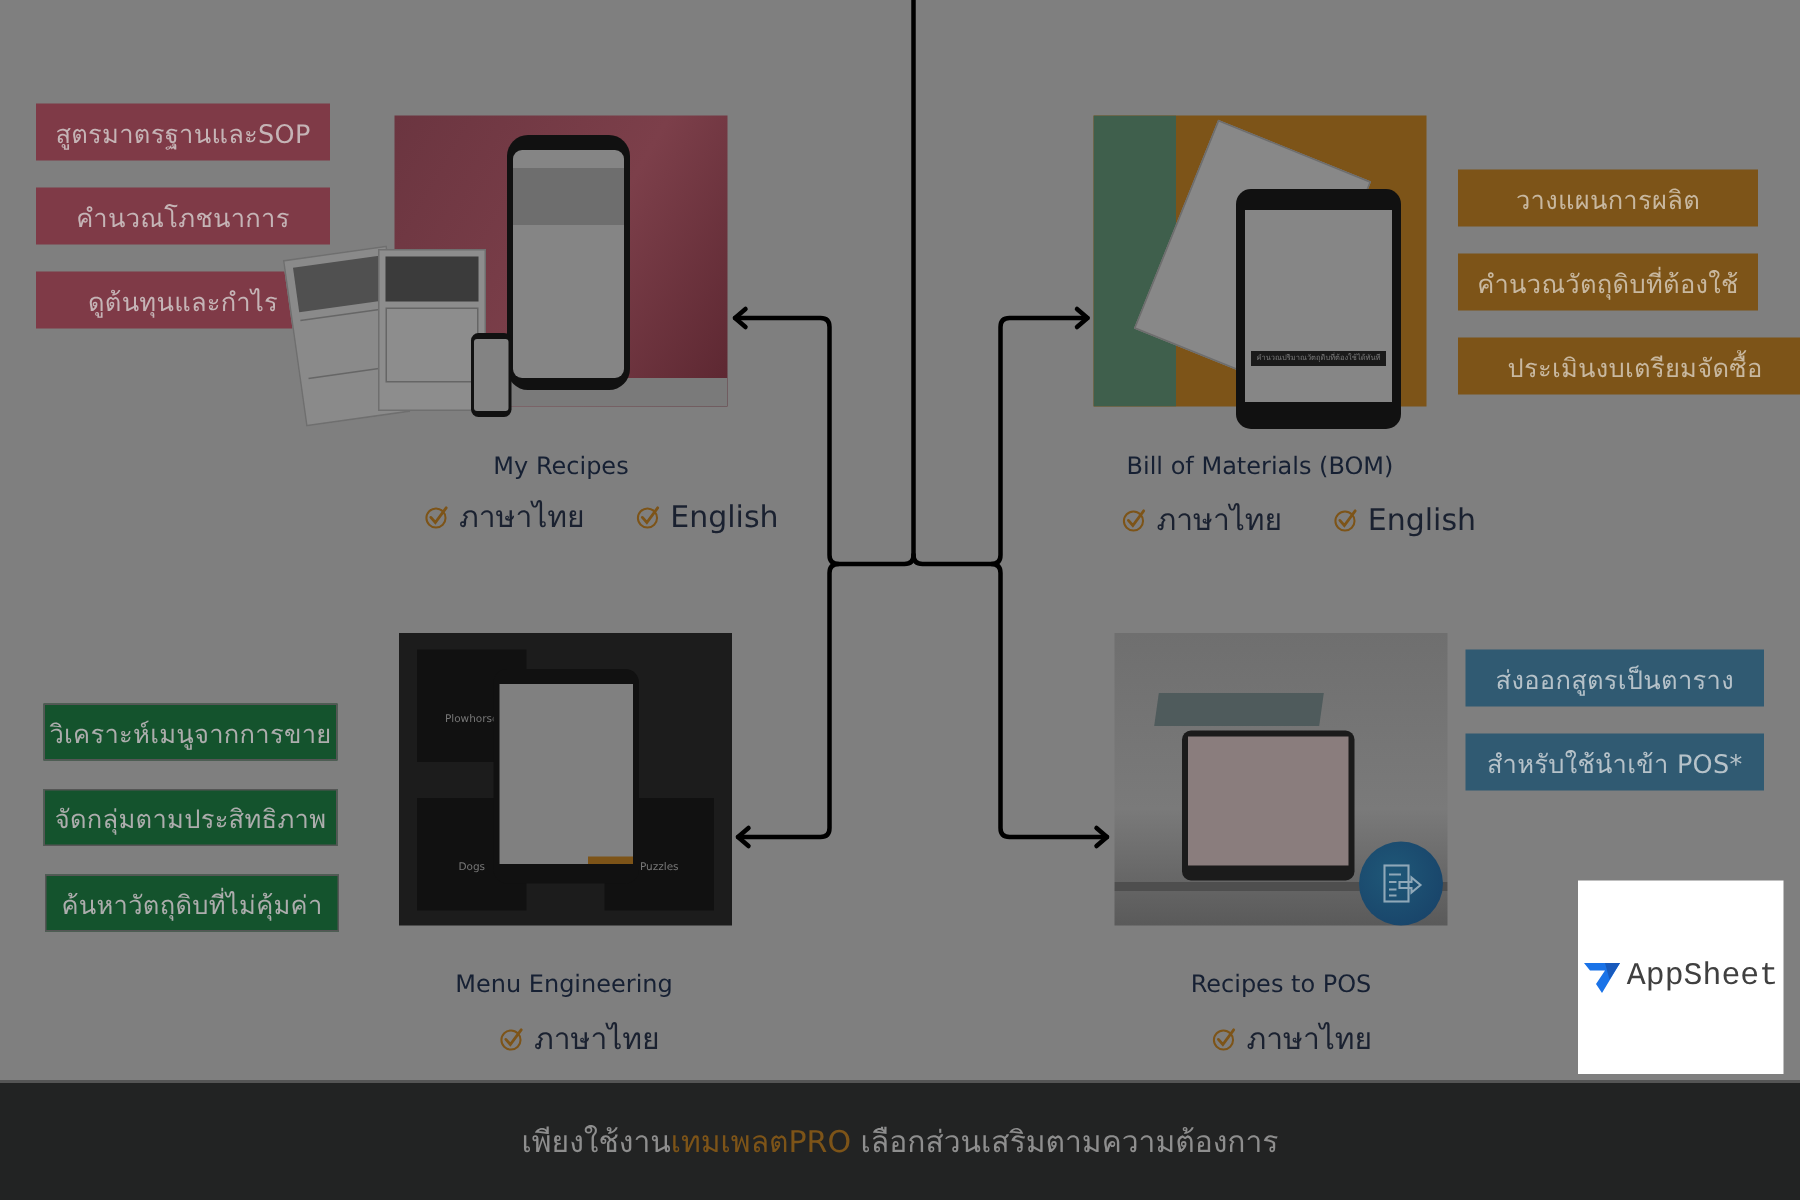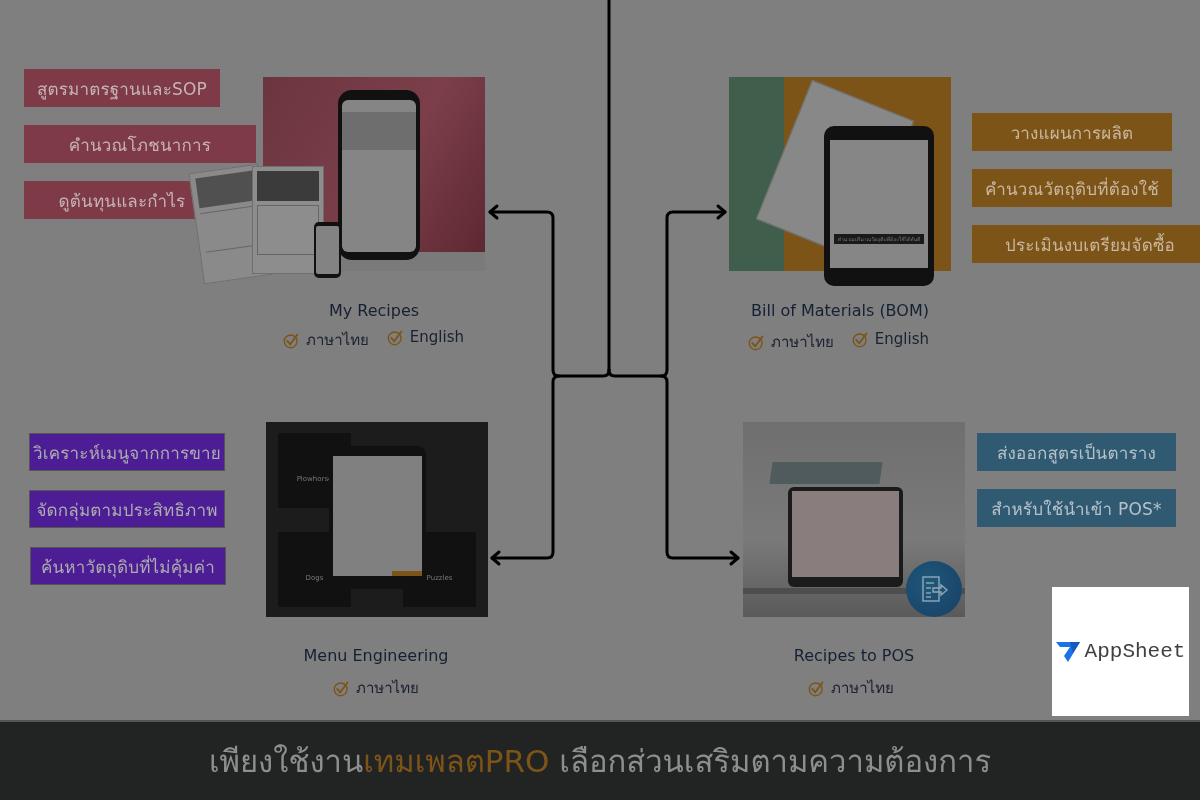--- a/index.html
+++ b/index.html
@@ -3,33 +3,33 @@
 <meta charset="utf-8">
 <style>
   * { box-sizing: border-box; margin: 0; padding: 0; }
   html, body { width: 1200px; height: 800px; overflow: hidden; }
   body { background: #7f7f7f; font-family: "DejaVu Sans", "Liberation Sans", sans-serif; position: relative; }
 
   .tag { position: absolute; height: 38px; display: flex; align-items: center; justify-content: center;
          font-size: 17px; color: #b9b0b2; letter-spacing: 0.2px; }
   .tag.red { background: #7f3a47; color: #c5b4b6; }
   .tag.orange { background: #7d5418; color: #c8b8a0; margin-top: 36px; }
-  .tag.dark { background: #4c1d95; color: #adadad; border: 1px solid #555; }
+  .tag.dark { background: #14532d; color: #adadad; border: 1px solid #555; margin-top: 36px; }
   .tag.blue { background: #305a72; color: #b6c2c9; }
 
   .img { position: absolute; overflow: hidden; }
 
   .title { position: absolute; font-size: 16px; color: #162033; text-align: center; white-space: nowrap; }
-  .lang-row { position: absolute; display: flex; gap: 18px; font-size: 15px; color: #1a2130; white-space: nowrap; align-items: flex-start; }
+  .lang-row { position: absolute; display: flex; gap: 34px; font-size: 20px; color: #1a2130; white-space: nowrap; align-items: center; }
   .lang { display: flex; align-items: center; gap: 6px; }
   .check { width: 17px; height: 17px; }
 
   .footer { position: absolute; left: 0; top: 720px; width: 1200px; height: 80px; background: #222323;
             border-top: 2px solid #555; display: flex; align-items: center; justify-content: center;
-            font-size: 31px; color: #8e8e8e; }
+            font-size: 20px; color: #8e8e8e; }
   .footer .hl { color: #7d5418; }
 
   .appsheet { position: absolute; left: 1052px; top: 587px; width: 137px; height: 129px; background: #ffffff;
               display: flex; align-items: center; justify-content: center; gap: 5px; }
   .appsheet span { font-family: Liberation Mono, monospace; font-size: 21px; color: #404040; }
 
   .device { position: absolute; background: #111; border-radius: 14px; }
   .screen { position: absolute; background: #cfcfcf; }
 </style>
 </head>
@@ -43,21 +43,21 @@
     <path d="M553 382 Q553 376 559 376 M553 382 L553 552 Q553 558 547 558 L492 558"></path>
     <path d="M667 382 Q667 376 661 376 M667 382 L667 552 Q667 558 673 558 L738 558"></path>
     <path d="M497 206 L490 212 L497 218"></path>
     <path d="M718 206 L725 212 L718 218"></path>
     <path d="M499 552 L492 558 L499 564"></path>
     <path d="M731 552 L738 558 L731 564"></path>
   </g>
 </svg>
 
 <div class="tag red" style="left:24px;top:69px;width:196px;">สูตรมาตรฐานและSOP</div>
-<div class="tag red" style="left:24px;top:125px;width:232px;">คำนวณโภชนาการ</div>
+<div class="tag red" style="left:24px;top:125px;width:196px;">คำนวณโภชนาการ</div>
 <div class="tag red" style="left:24px;top:181px;width:196px;">ดูต้นทุนและกำไร</div>
 
 <div class="img" style="left:263px;top:77px;width:222px;height:194px;background:linear-gradient(120deg,#6b3540 0%,#7c3f4a 55%,#5b2630 100%);">
   <div style="position:absolute;left:0;top:175px;width:222px;height:19px;background:#7a7a7a;"></div>
 </div>
 
 <div style="position:absolute;left:196px;top:168px;width:70px;height:112px;background:#8a8a8a;transform:rotate(-8deg);border:1px solid #6f6f6f;">
   <div style="margin:5px;height:30px;background:#505050;"></div>
   <div style="margin:5px;height:40px;border-top:1px solid #666;border-bottom:1px solid #666;"></div>
 </div>

